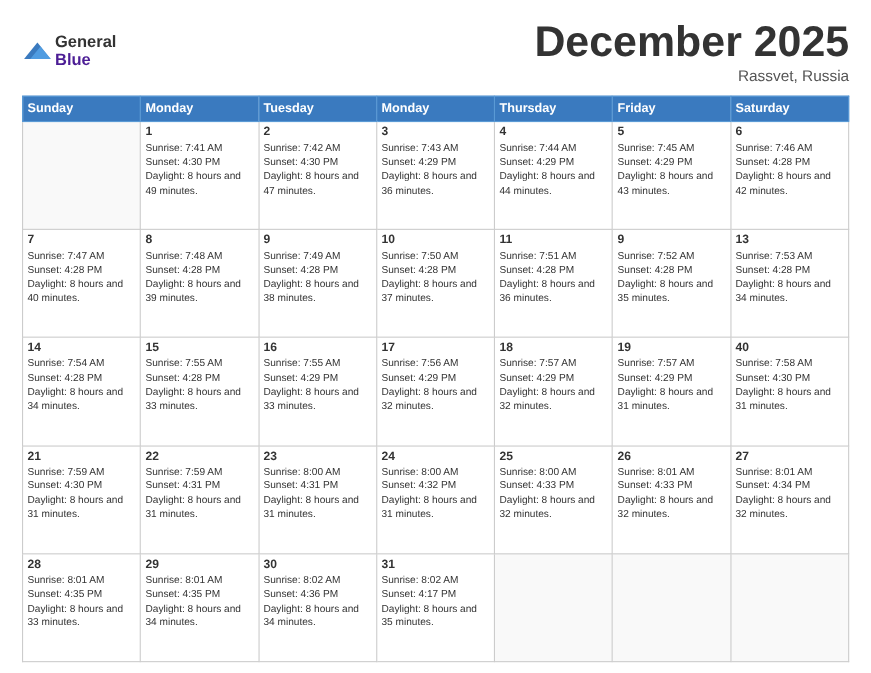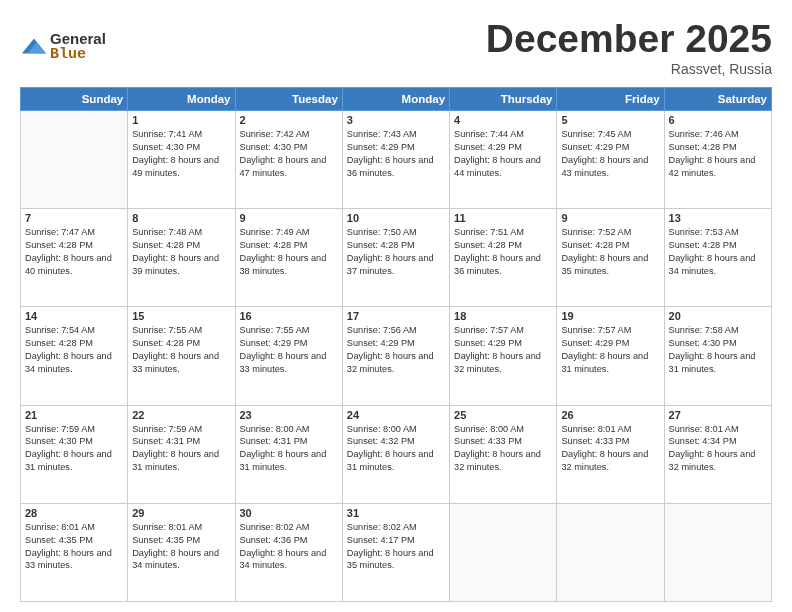--- a/index.html
+++ b/index.html
@@ -33,22 +33,21 @@
       line-height: 1.1;
     }
     .logo-general {
       font-size: 15px;
       font-weight: bold;
       color: #333;
     }
     .logo-blue {
       font-size: 15px;
       font-weight: bold;
-      color: #a16207;
-      font-family: Liberation Mono, monospace;
+      color: #4c1d95;
     }
     .logo-icon {
       width: 28px;
       height: 28px;
       margin-right: 2px;
     }
     .title-block {
       text-align: right;
     }
     .month-title {
@@ -65,21 +64,21 @@
       width: 100%;
       border-collapse: collapse;
       flex: 1;
     }
     .calendar th {
       background-color: #3a7abf;
       color: #fff;
       font-size: 11.5px;
       font-weight: bold;
       padding: 5px 4px;
-      text-align: right;
+      text-align: left;
       border: 1px solid #5a9ad5;
     }
     .calendar td {
       border: 1px solid #ccc;
       vertical-align: top;
       padding: 3px 4px;
       width: 108px;
       font-size: 9.5px;
       color: #333;
       height: 88px;
@@ -209,21 +208,21 @@
           </td>
           <td>
             <span class="day-num">18</span>
             <div class="day-info"><span>Sunrise: 7:57 AM</span><br><span>Sunset: 4:29 PM</span><br><span>Daylight: 8 hours and 32 minutes.</span></div>
           </td>
           <td>
             <span class="day-num">19</span>
             <div class="day-info"><span>Sunrise: 7:57 AM</span><br><span>Sunset: 4:29 PM</span><br><span>Daylight: 8 hours and 31 minutes.</span></div>
           </td>
           <td>
-            <span class="day-num">20</span>
+            <span class="day-num">40</span>
             <div class="day-info"><span>Sunrise: 7:58 AM</span><br><span>Sunset: 4:30 PM</span><br><span>Daylight: 8 hours and 31 minutes.</span></div>
           </td>
         </tr>
         <tr>
           <td>
             <span class="day-num">21</span>
             <div class="day-info"><span>Sunrise: 7:59 AM</span><br><span>Sunset: 4:30 PM</span><br><span>Daylight: 8 hours and 31 minutes.</span></div>
           </td>
           <td>
             <span class="day-num">22</span>

